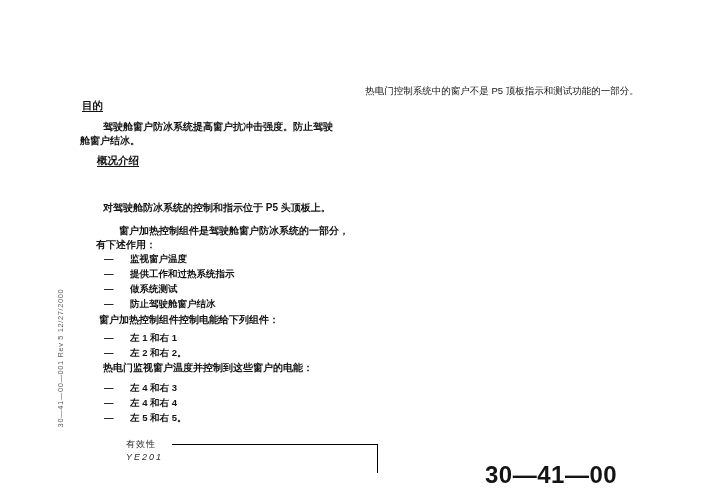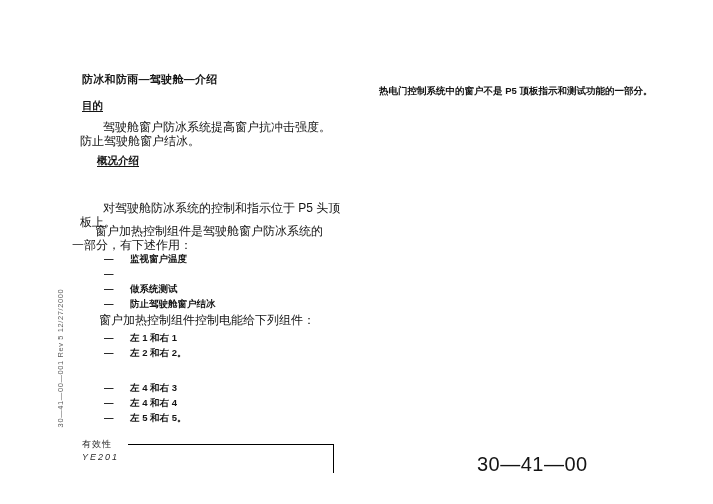--- a/index.html
+++ b/index.html
@@ -5,21 +5,21 @@
   html,body { margin:0; padding:0; background:#e8e8e8; }
   .page {
     position:relative;
     width:713px; height:504px;
     background:#ffffff;
     font-family:"Liberation Sans", sans-serif;
     color:#141414;
     overflow:hidden;
     margin:0 auto;
   }
-  .abs { position:absolute; }
+  .abs { position:absolute;margin-left:44px; }
 
   
   .sidebar-ref {
     position:absolute;
     left:60px; top:358px;
     transform:translate(-50%,-50%) rotate(-90deg);
     transform-origin:center center;
     white-space:nowrap;
     font-size:7.5px;
     letter-spacing:0.6px;
@@ -36,40 +36,41 @@
   .heading {
     font-size:10.5px; font-weight:bold;
     text-decoration:underline;
     text-underline-offset:2px;
     margin:1px;
   }
   .h-purpose  { left:81px; top:98px;  }
   .h-overview { left:96px; top:153px; }
 
   .para {
-    font-size:12px; font-weight:normal;
+    font-size:10px; font-weight:bold;
     line-height:14px;
     text-indent:23px;
     width:262px;
     margin:0;
   }
   .p-purpose  { left:80px; top:120px; }
   .p-heating  { left:80px; top:177px; }
   .p-controls { left:80px; top:201px; }
-  .p-whcu     { left:72px; top:224px; }
+  .p-whcu     { left:96px; top:224px; }
   .p-power    { left:76px; top:313px; }
   .p-thermal  { left:80px; top:361px; }
 
   .para-right {
-    left:357px; top:83px;
+    left:337px; top:83px;
     width:308px;
-    font-size:9.5px; font-weight:bold;
+    font-size:9.5px; font-weight:normal;
     line-height:15px;
     text-indent:22px;
     margin:0;
+    text-align:center;
   }
 
   ul.dashlist {
     list-style:none;
     margin:0; padding:0;
     left:104px;
     font-size:9.5px; font-weight:bold;
   }
   ul.dashlist li {
     display:flex;
@@ -97,52 +98,52 @@
     width:206px; height:1px;
     background:#000;
   }
   .rule-v {
     left:333px; top:444px;
     width:1px; height:29px;
     background:#000;
   }
   .page-number {
     left:469px; top:445px;
-    font-size:20px; font-weight:normal;
+    font-size:24px; font-weight:bold;
     letter-spacing:0.5px;
-    margin:8px;
+    margin:16px;
   }
 </style>
 </head>
 <body>
 
 <div class="page">
 
   <div class="sidebar-ref">30—41—00—001 Rev 5 12/27/2000</div>
 
-  <h1 class="abs title">防冰和防雨—驾驶舱—介绍</h1>
 
   <h2 class="abs heading h-purpose">目的</h2>
 
   <p class="abs para p-purpose">驾驶舱窗户防冰系统提高窗户抗冲击强度。防止驾驶舱窗户结冰。</p>
 
   <h2 class="abs heading h-overview">概况介绍</h2>
 
 
   <p class="abs para p-controls">对驾驶舱防冰系统的控制和指示位于 P5 头顶板上。</p>
 
   <p class="abs para p-whcu">窗户加热控制组件是驾驶舱窗户防冰系统的一部分，有下述作用：</p>
 
   <ul class="abs dashlist list-functions">
     <li>
       <span class="dash">—</span>
       <span>监视窗户温度</span>
     </li>
     <li>
       <span class="dash">—</span>
+      <span>提供工作和过热系统指示</span>
     </li>
     <li>
       <span class="dash">—</span>
       <span>做系统测试</span>
     </li>
     <li>
       <span class="dash">—</span>
       <span>防止驾驶舱窗户结冰</span>
     </li>
   </ul>
@@ -153,20 +154,21 @@
     <li>
       <span class="dash">—</span>
       <span>左 1 和右 1</span>
     </li>
     <li>
       <span class="dash">—</span>
       <span>左 2 和右 2。</span>
     </li>
   </ul>
 
+  <p class="abs para p-thermal">热电门监视窗户温度并控制到这些窗户的电能：</p>
 
   <ul class="abs dashlist list-thermal">
     <li>
       <span class="dash">—</span>
       <span>左 4 和右 3</span>
     </li>
     <li>
       <span class="dash">—</span>
       <span>左 4 和右 4</span>
     </li>

